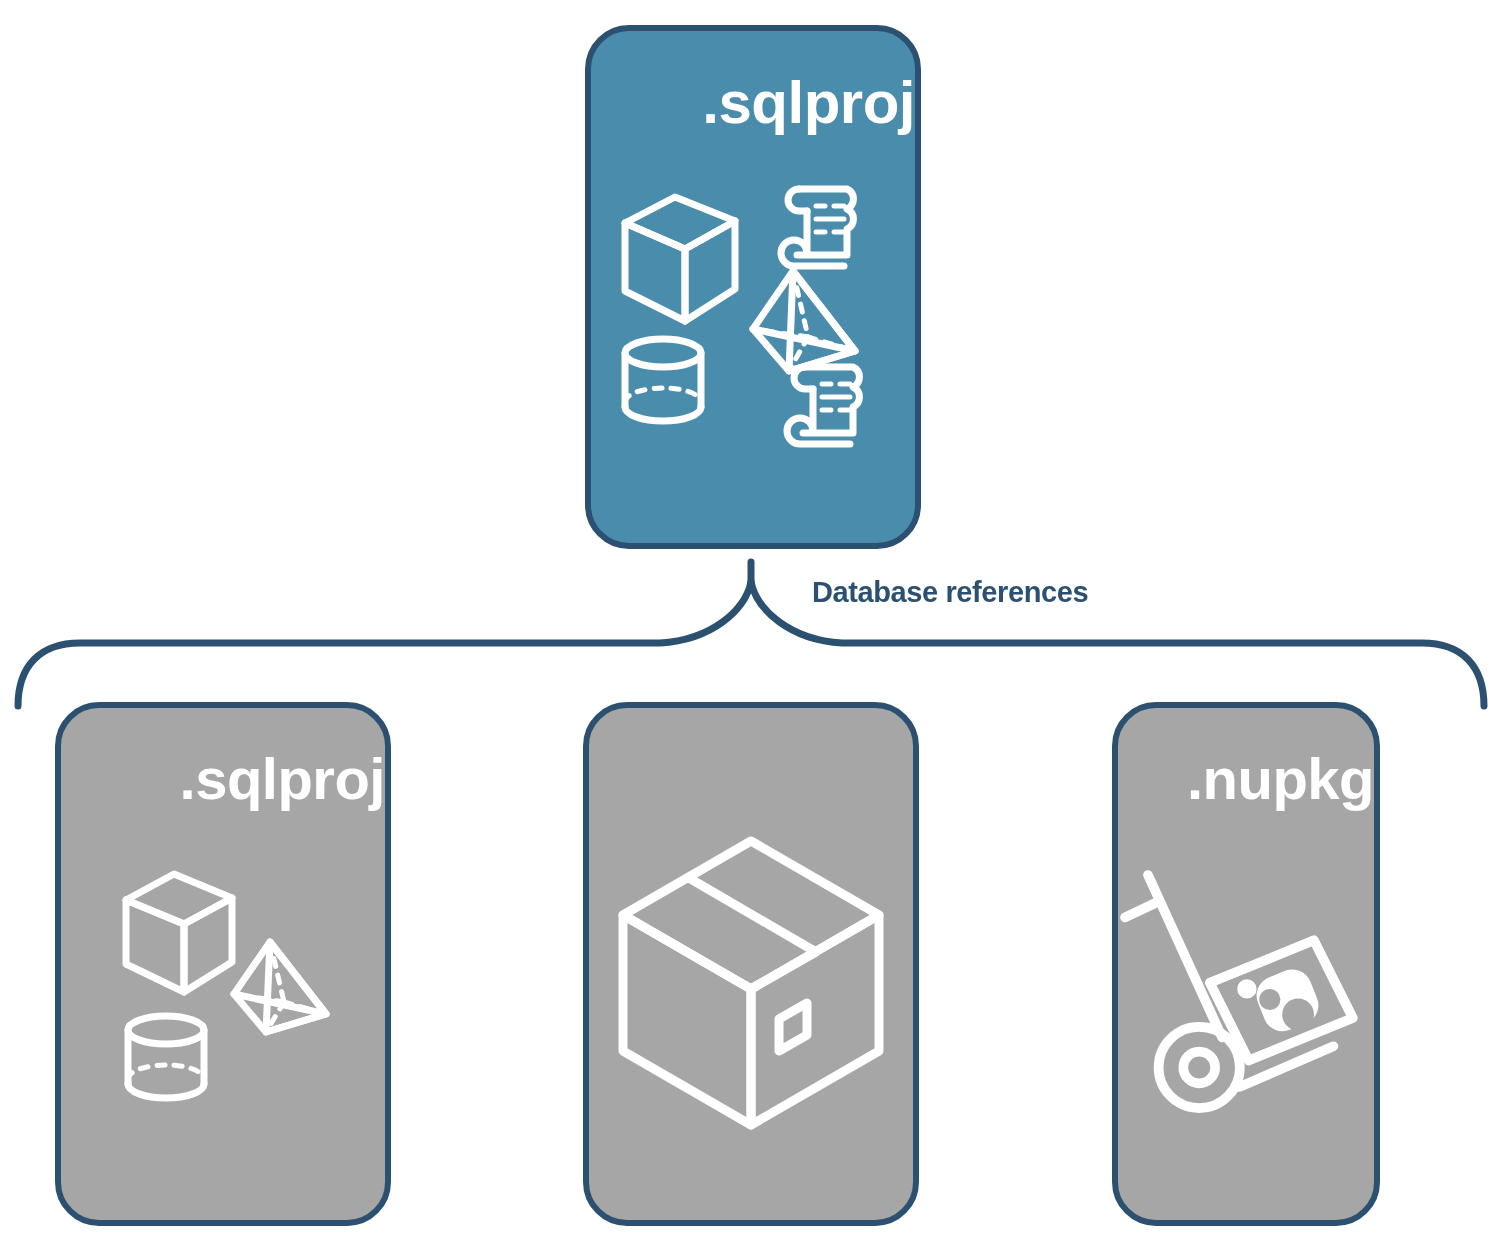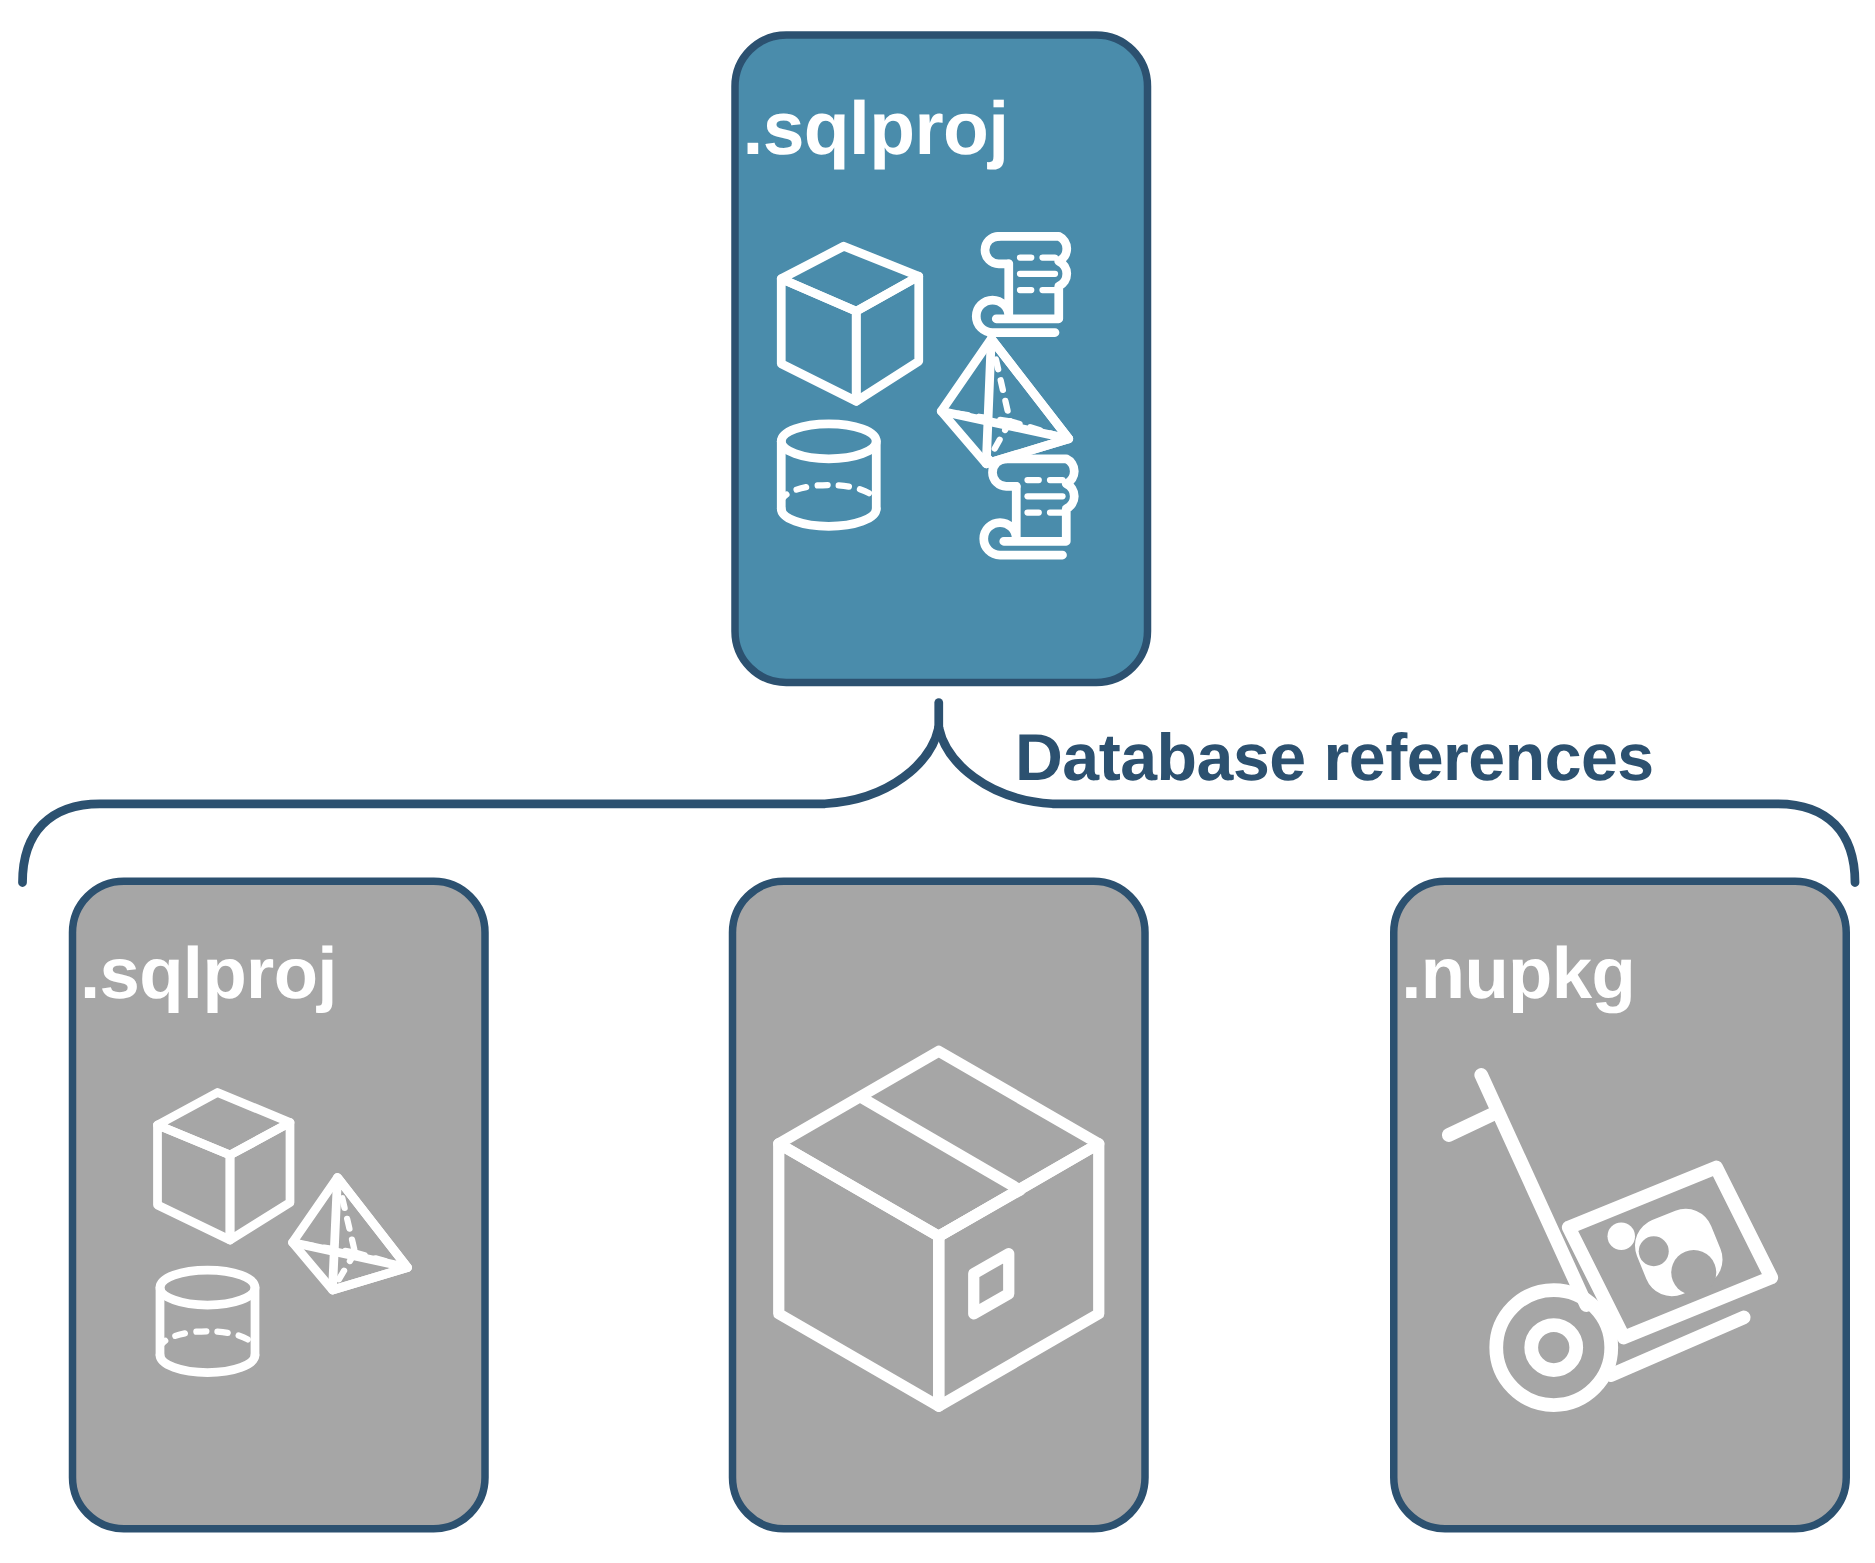--- a/index.html
+++ b/index.html
@@ -27,38 +27,38 @@
     box-sizing: border-box;
     border-radius: 44px;
     border: 6px solid #2c5170;
     display: block;
   }
   .card.blue   { background: #4a8cab; }
   .card.gray   { background: #a6a6a6; }
 
   .card-title {
     position: absolute;
-    left: 3px;
+    left: 16px;
     right: 0;
-    text-align: left;
+    text-align: right;
     color: #ffffff;
     font-weight: bold;
     letter-spacing: -0.5px;
     line-height: 1;
     user-select: none;
   }
 
   
   #card-sqlproj-main      { left: 585px; top: 25px;  width: 336px; height: 524px; }
   #card-sqlproj-main .card-title { top: 42px; font-size: 60px; }
 
   
   #card-sqlproj-ref  { left: 55px;   top: 702px; width: 336px; height: 524px; }
   #card-dacpac-ref   { left: 583px;  top: 702px; width: 336px; height: 524px; }
-  #card-nupkg-ref    { left: 1112px; top: 702px; width: 368px; height: 524px; }
+  #card-nupkg-ref    { left: 1112px; top: 702px; width: 268px; height: 524px; }
   .card.gray .card-title { top: 42px; font-size: 58px; }
 
   
   .icon-area {
     position: absolute;
     left: 0;
     right: 0;
     display: flex;
     align-items: center;
     justify-content: center;
@@ -76,21 +76,21 @@
     width: 1500px;
     height: 180px;
     pointer-events: none;
   }
 
   
   #brace-label {
     position: absolute;
     left: 812px;
     top: 576px;
-    font-size: 53px;
+    font-size: 29px;
     font-weight: bold;
     color: #2c5170;
     letter-spacing: -0.4px;
     white-space: nowrap;
     user-select: none;
   }
 </style>
 </head>
 <body>
 

